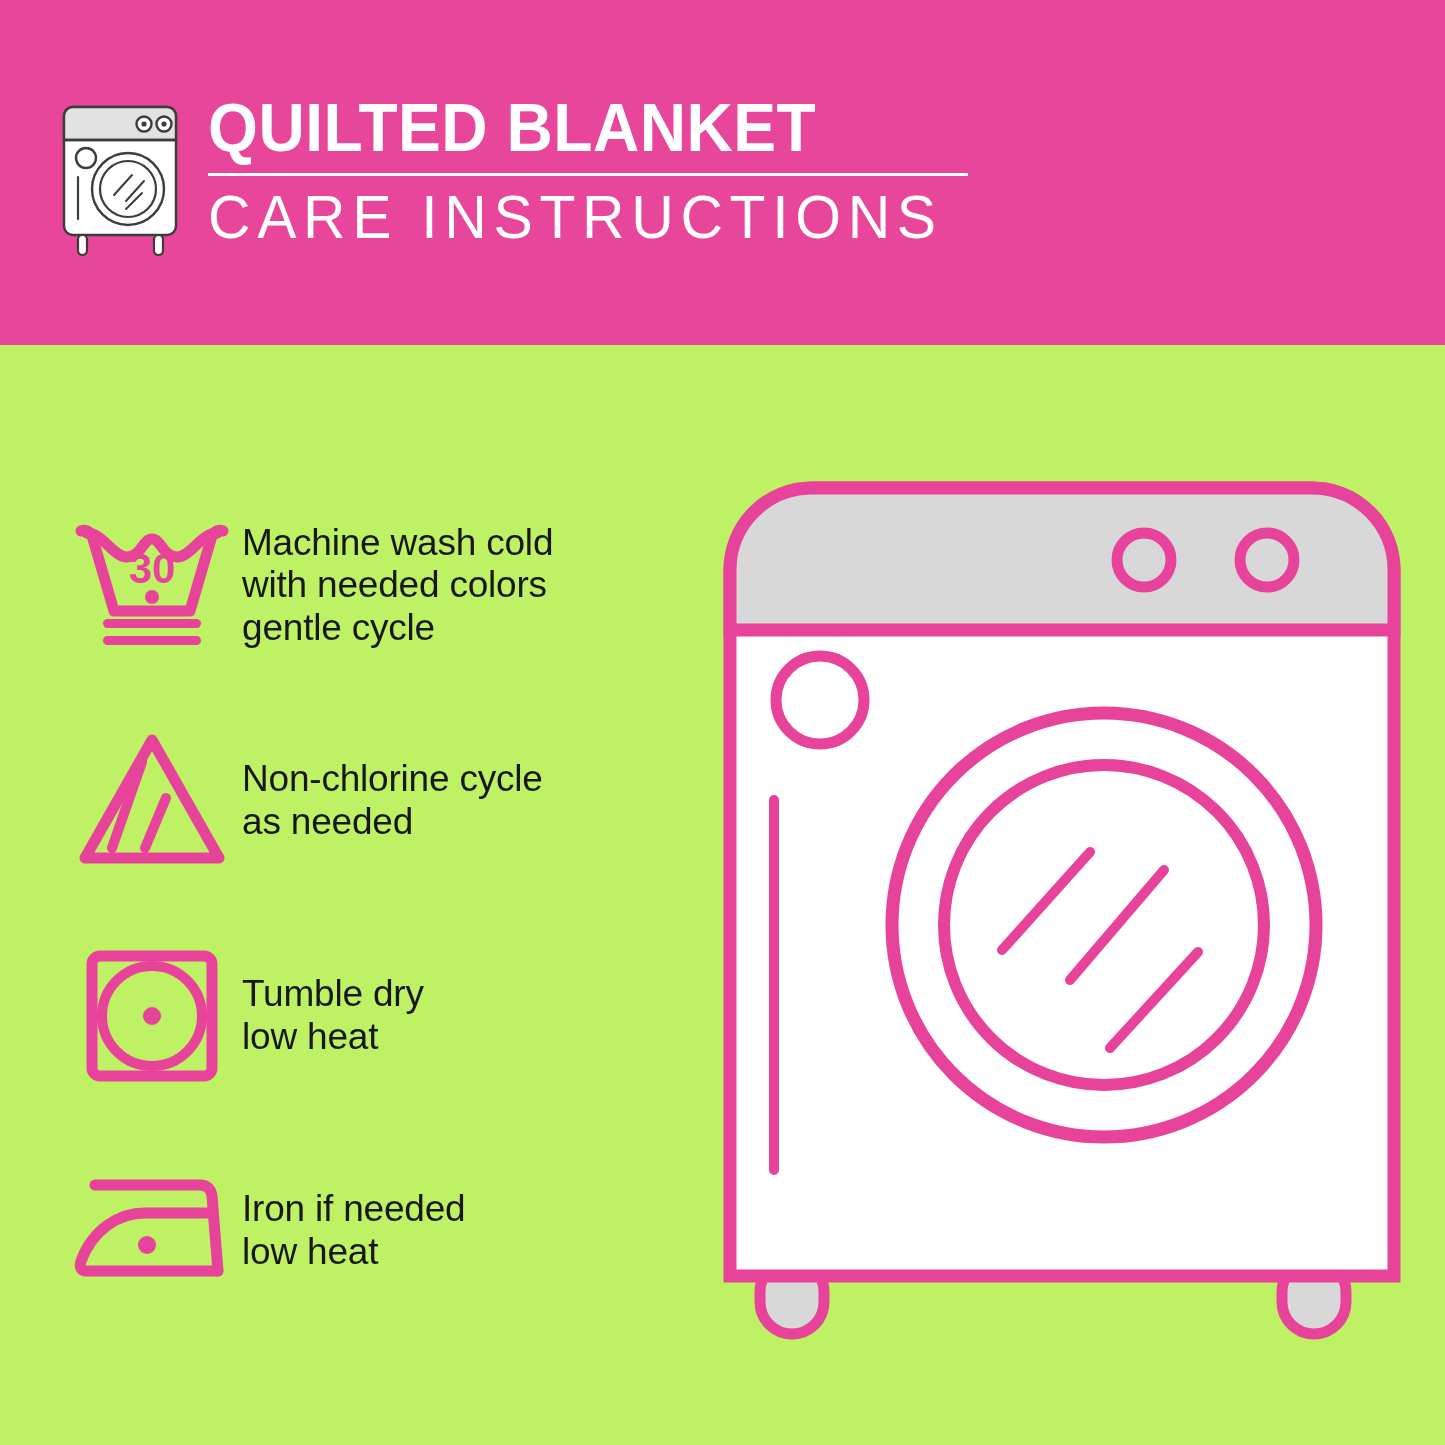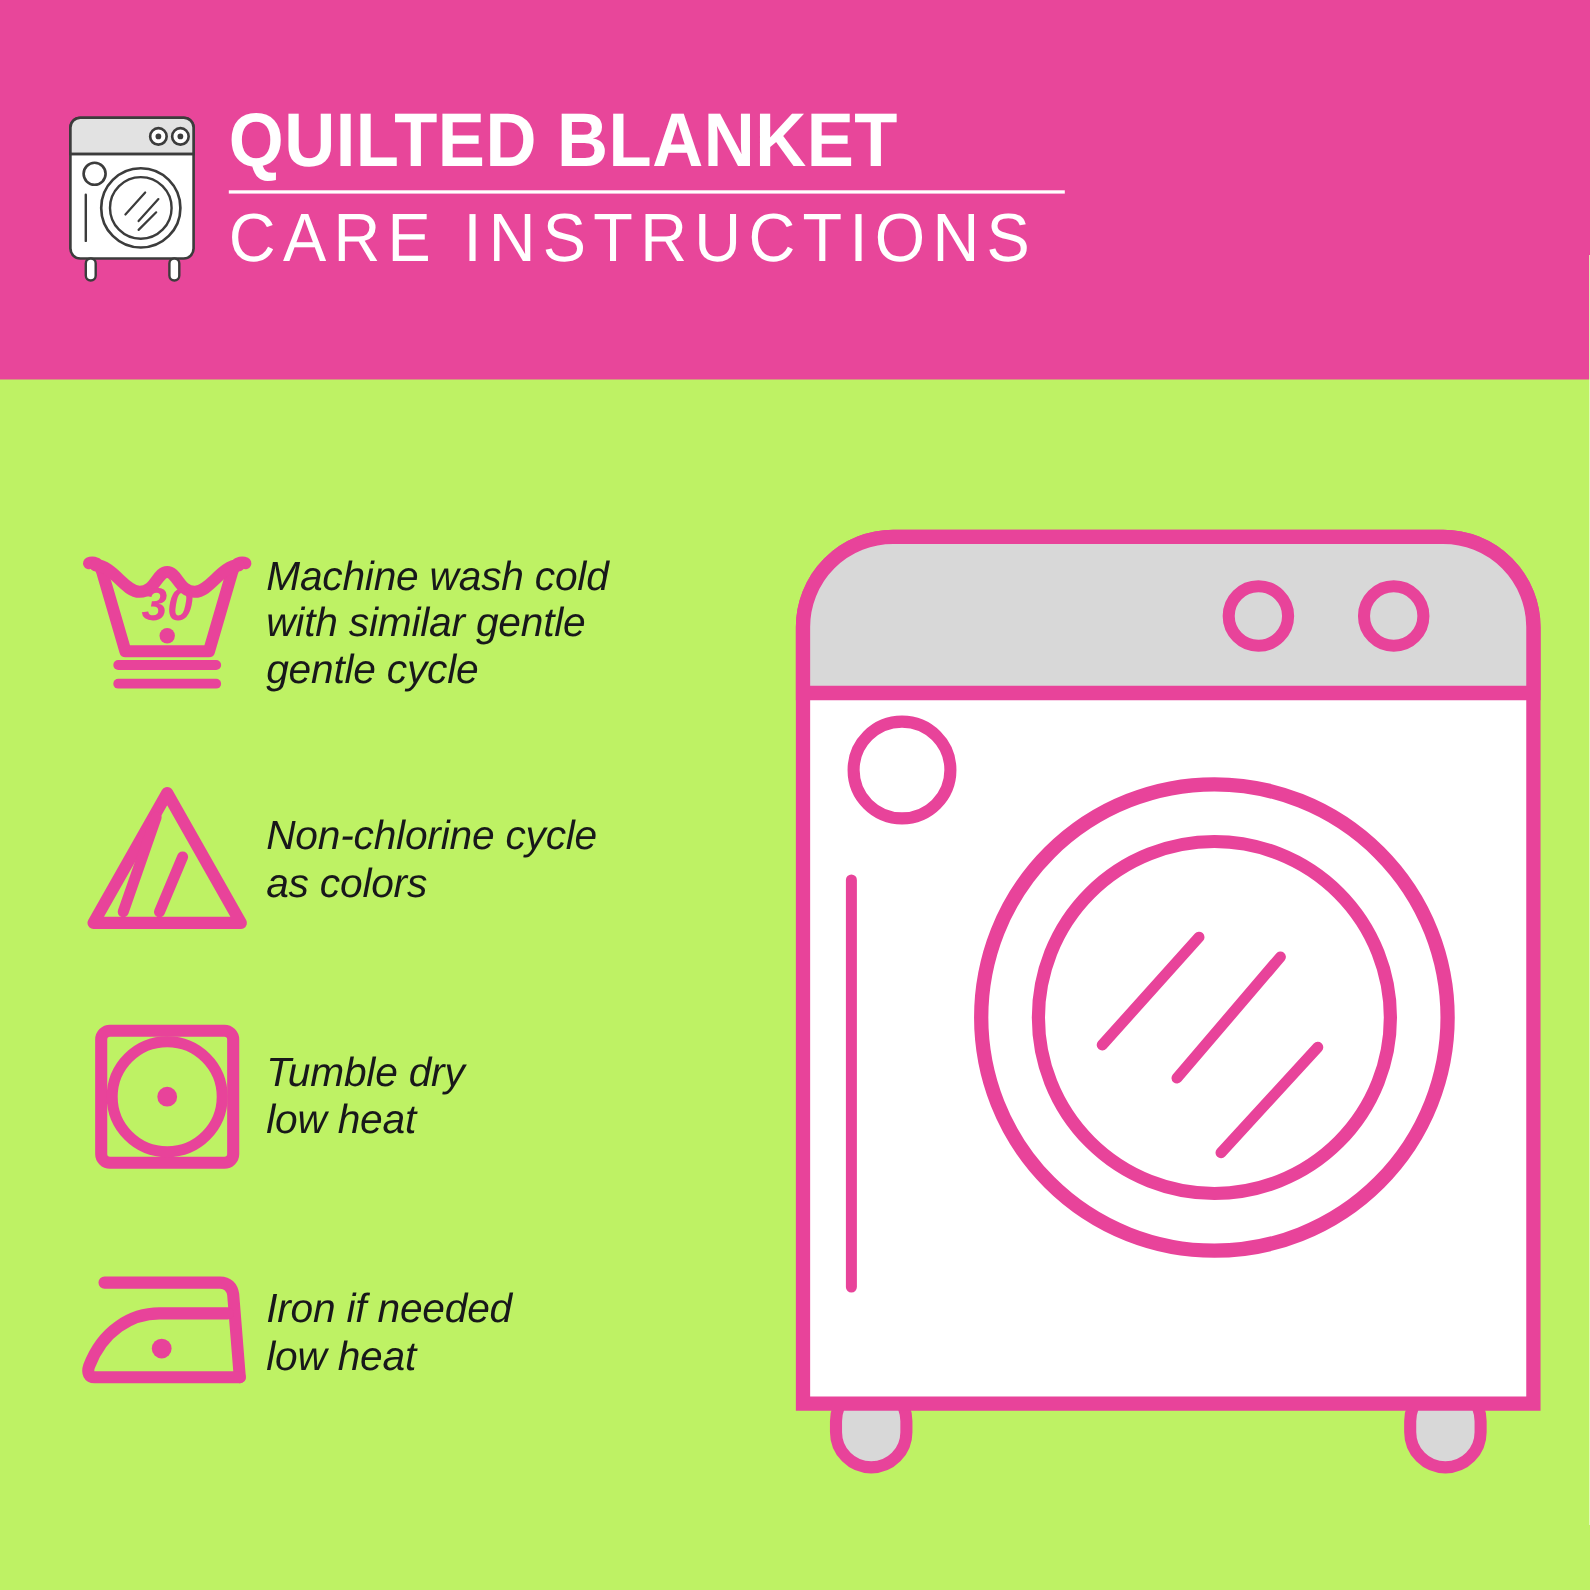--- a/index.html
+++ b/index.html
@@ -71,23 +71,22 @@
     letter-spacing: 7px;
     white-space: nowrap;
     transform: scaleX(0.95);
     transform-origin: left center;
   }
 
   
   .care-list {
     position: absolute;
     left: 0;
-    top: 459px;
+    top: 478px;
     width: 700px;
-    font-style: italic;
   }
   .care-row {
     position: relative;
     display: flex;
     align-items: center;
     height: 215px;
   }
   .care-symbol {
     width: 180px;
     flex: 0 0 auto;
@@ -164,36 +163,36 @@
           <path d="M14 20 C14 20 22 16 26 28 L47 100 L123 100 L144 28 C148 16 156 20 156 20" fill="none" stroke="#e8439a" stroke-width="11" stroke-linecap="round" stroke-linejoin="round" transform="translate(0,0)"></path>
           <path d="M20 22 C36 22 46 46 60 46 C74 46 76 28 85 28 C94 28 96 46 110 46 C124 46 134 22 150 22" fill="none" stroke="#e8439a" stroke-width="11" stroke-linecap="round" stroke-linejoin="round"></path>
           <text x="85" y="72" font-family="'Liberation Sans', sans-serif" font-size="42" font-weight="bold" fill="#e8439a" text-anchor="middle">30</text>
           <circle cx="85" cy="86" r="7" fill="#e8439a"></circle>
           <rect x="36" y="108" width="98" height="9" rx="4.5" fill="#e8439a"></rect>
           <rect x="36" y="125" width="98" height="9" rx="4.5" fill="#e8439a"></rect>
         </svg>
       </div>
       <div class="care-text">
         <span class="line">Machine wash cold</span>
-        <span class="line">with similar gentle</span>
+        <span class="line">with needed colors</span>
         <span class="line">gentle cycle</span>
       </div>
     </div>
 
     <div class="care-row">
       <div class="care-symbol">
         <svg width="170" height="150" viewBox="0 0 170 150">
           <path d="M85 14 L152 132 L18 132 Z" fill="none" stroke="#e8439a" stroke-width="11" stroke-linejoin="round"></path>
           <line x1="75" y1="36" x2="45" y2="122" stroke="#e8439a" stroke-width="10" stroke-linecap="round"></line>
           <line x1="99" y1="72" x2="78" y2="122" stroke="#e8439a" stroke-width="10" stroke-linecap="round"></line>
         </svg>
       </div>
       <div class="care-text">
         <span class="line">Non-chlorine cycle</span>
-        <span class="line">as colors</span>
+        <span class="line">as needed</span>
       </div>
     </div>
 
     <div class="care-row">
       <div class="care-symbol">
         <svg width="150" height="150" viewBox="0 0 150 150">
           <rect x="15" y="15" width="120" height="120" rx="8" ry="8" fill="none" stroke="#e8439a" stroke-width="11"></rect>
           <circle cx="75" cy="75" r="50" fill="none" stroke="#e8439a" stroke-width="10"></circle>
           <circle cx="75" cy="75" r="9" fill="#e8439a"></circle>
         </svg>

